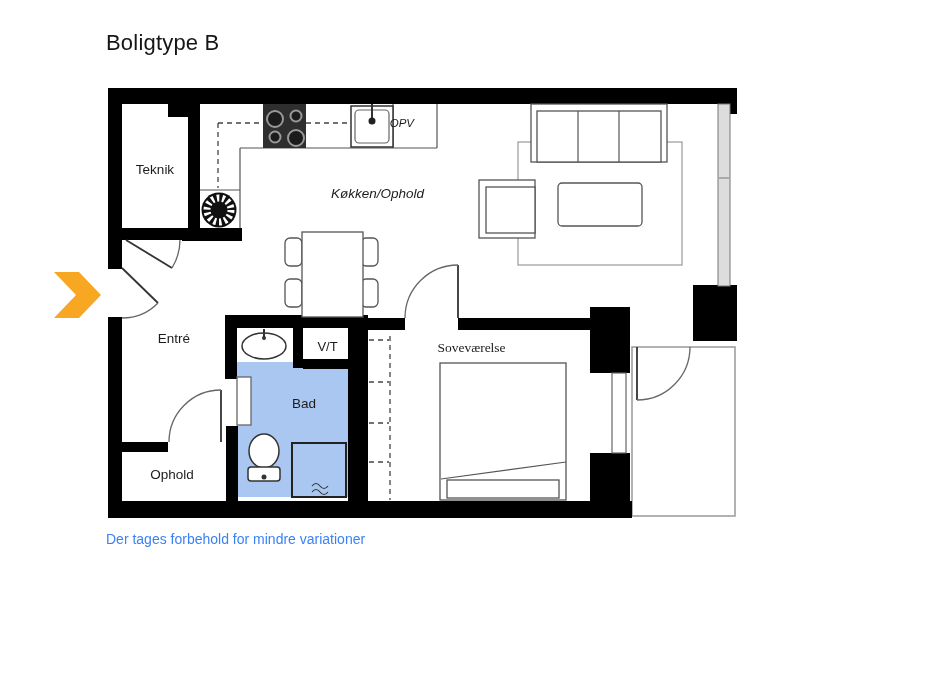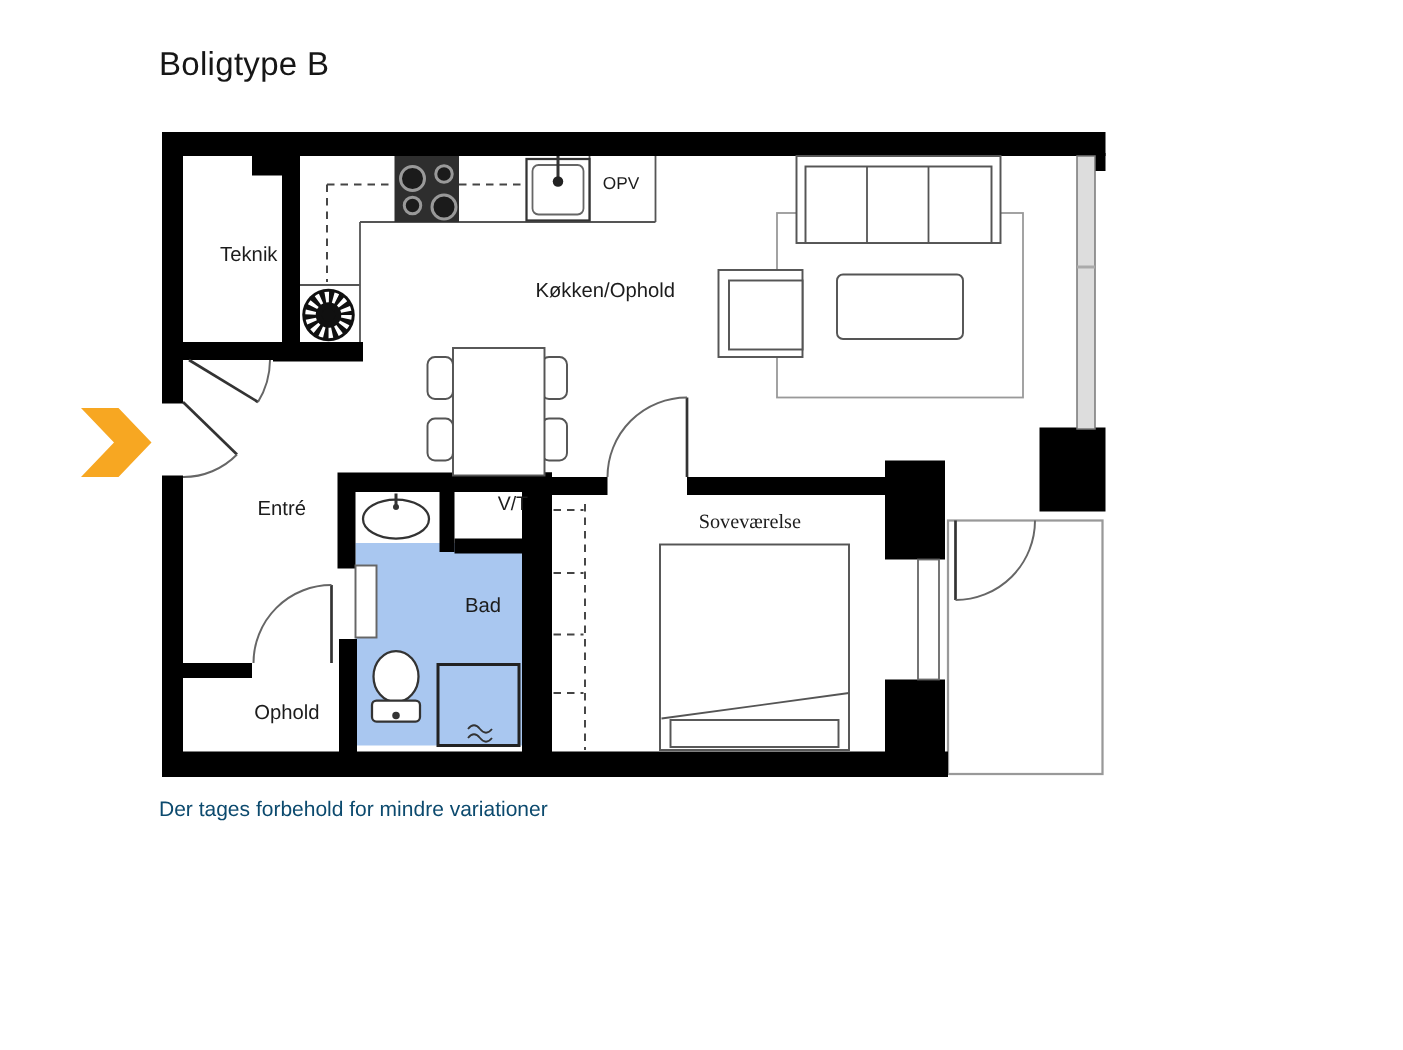--- a/index.html
+++ b/index.html
@@ -2,28 +2,28 @@
 <html style="--wall: #000000; --bath-fill: #a9c7f0; --accent-arrow: #f7a722; --furniture-line: #555555; --terrace-line: #999999;"><head>
 <meta charset="utf-8">
 <style>
   html,body{margin:0;padding:0;}
   body{
     width:935px;height:700px;position:relative;background:#ffffff;overflow:hidden;
     font-family:"Liberation Sans",sans-serif;
   }
   .stage{position:absolute;inset:0;}
   svg{position:absolute;left:0;top:0;}
-  .lbl{position:absolute;color:#1c1c1c;font-size:13.5px;text-align:right;white-space:nowrap;}
+  .lbl{position:absolute;color:#1c1c1c;font-size:13.5px;text-align:center;white-space:nowrap;}
   .title{left:106px;top:30px;font-size:22px;color:#161616;letter-spacing:.2px;}
-  .caption{left:106px;top:531px;font-size:14px;color:#0c4a6e;text-align:left;}
+  .caption{left:106px;top:531px;font-size:14px;color:#3b82f6;text-align:left;}
   .lbl-depot{left:125px;top:162px;width:60px;}
-  .lbl-kokken{left:305px;top:186px;width:145px;}
-  .lbl-opv{left:394px;top:117px;width:40px;font-size:11.5px;text-align:center;}
+  .lbl-kokken{left:305px;top:186px;width:145px;font-style:italic;}
+  .lbl-opv{left:374px;top:117px;width:40px;font-size:11.5px;text-align:right;font-style:italic;}
   .lbl-entre{left:144px;top:331px;width:60px;}
-  .lbl-vt{left:303px;top:328px;width:49px;font-size:13px;}
+  .lbl-vt{left:303px;top:339px;width:49px;font-size:13px;}
   .lbl-bad{left:274px;top:396px;width:60px;}
   .lbl-sove{left:409px;top:340px;width:125px;font-family:Liberation Serif, serif;}
   .lbl-teknik{left:131px;top:467px;width:82px;}
   
   .wall{fill:var(--wall,#000);}
   .thin{stroke:#555;stroke-width:1.2;fill:none;}
   .furn{stroke:#555;stroke-width:1.3;fill:#fff;}
   .rug{stroke:#999;stroke-width:1.2;fill:none;}
   .dash{stroke:#444;stroke-width:1.3;fill:none;stroke-dasharray:5 4;}
   .door{stroke:#666;stroke-width:1.3;fill:none;}

